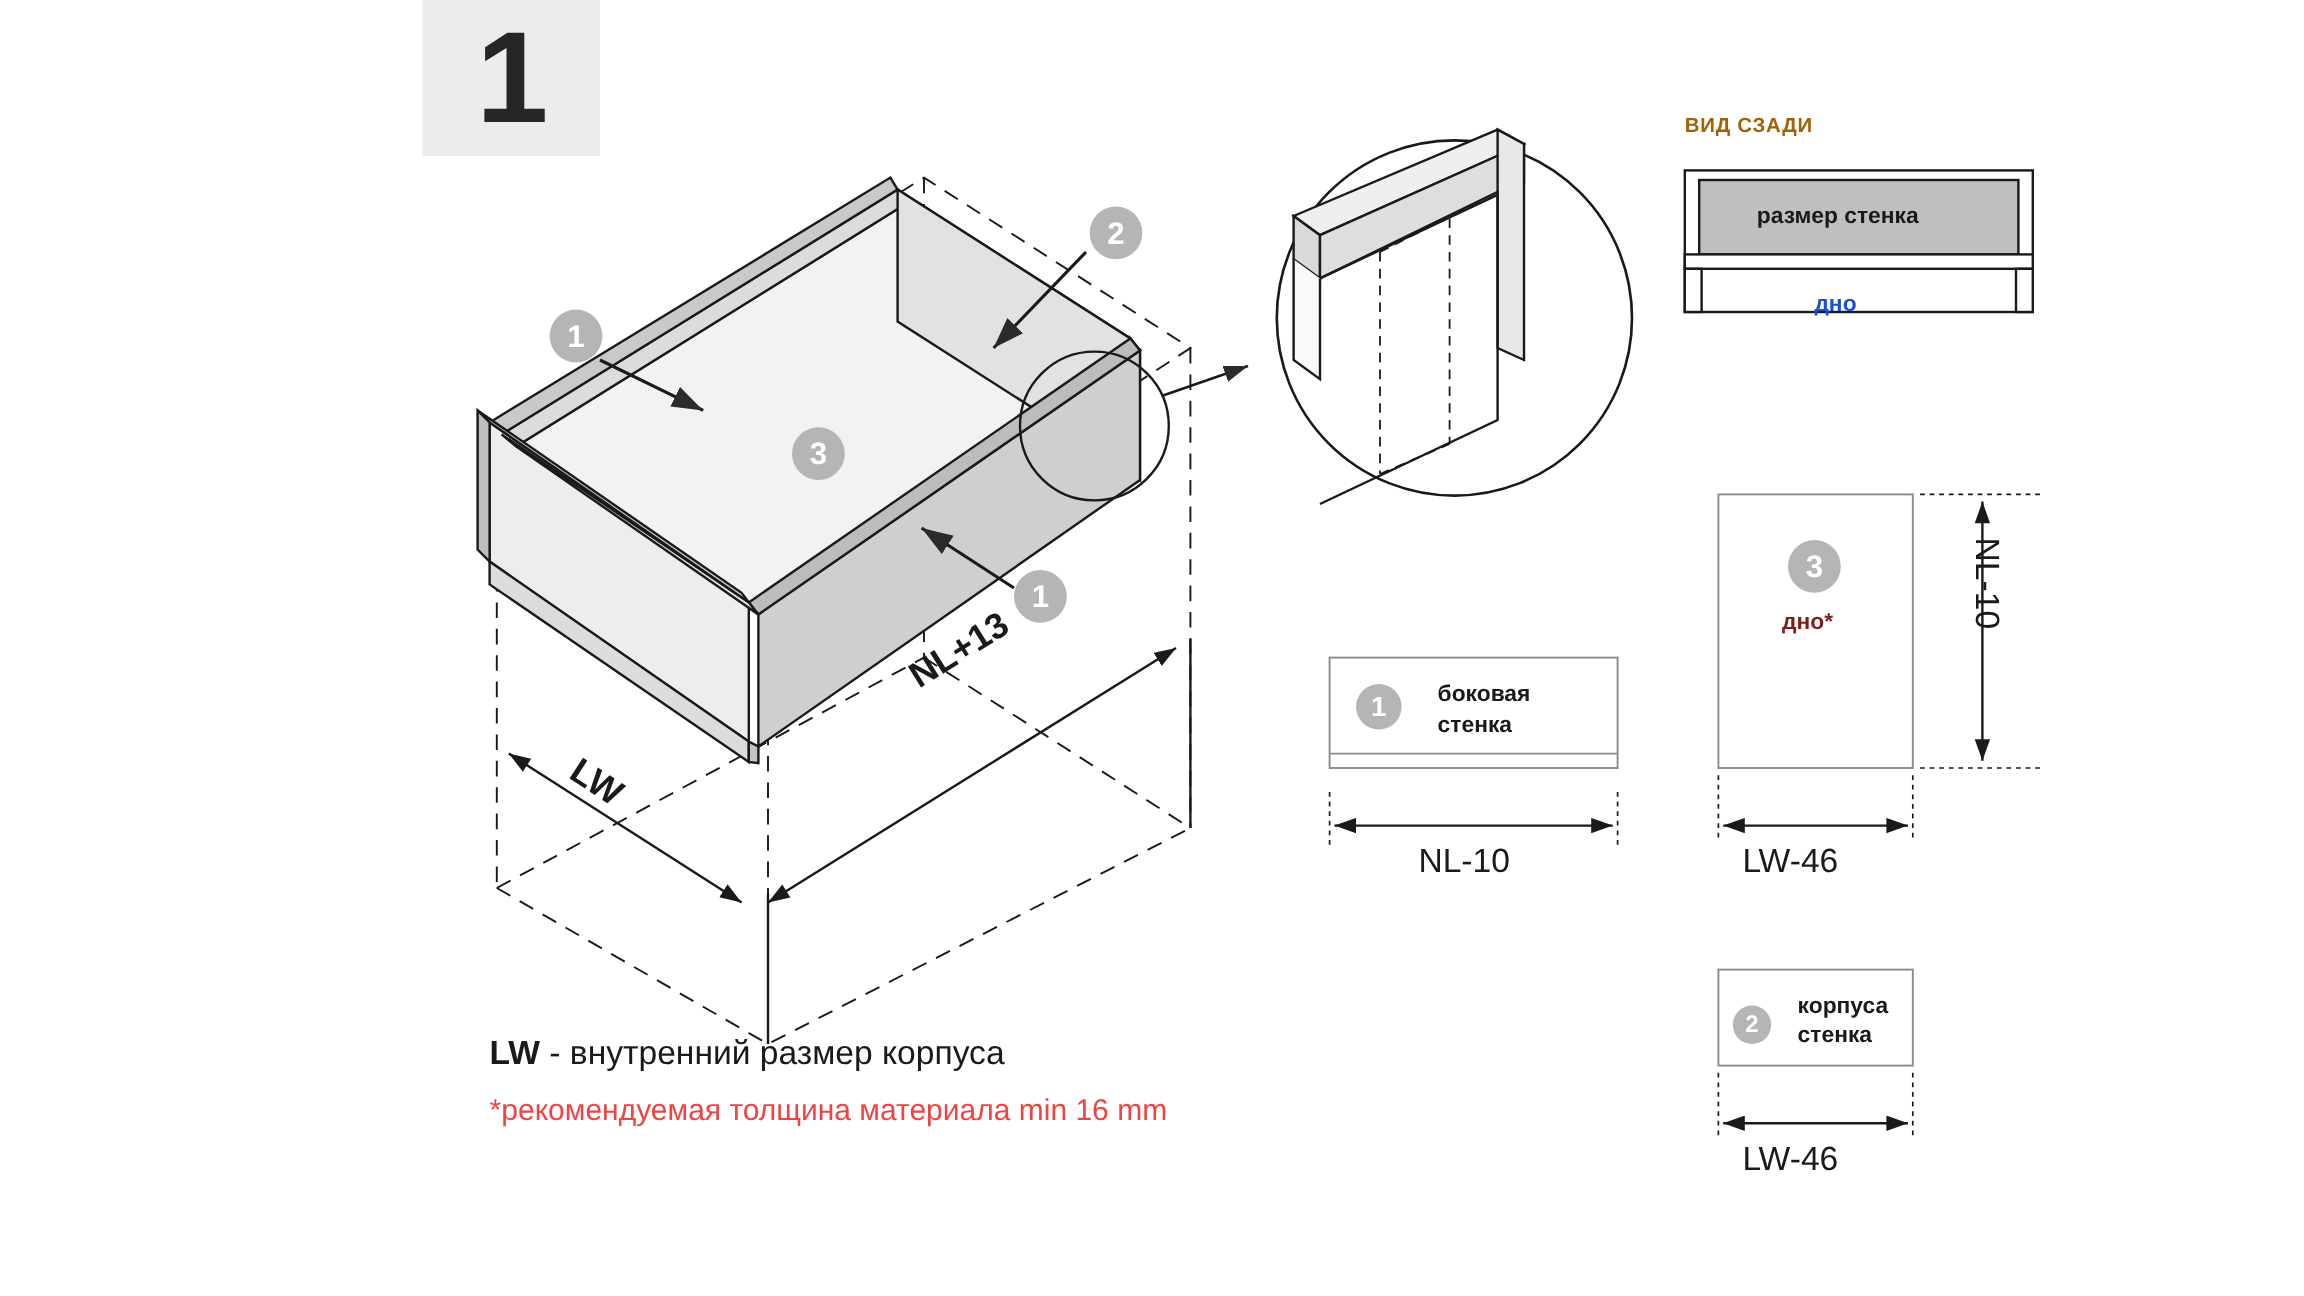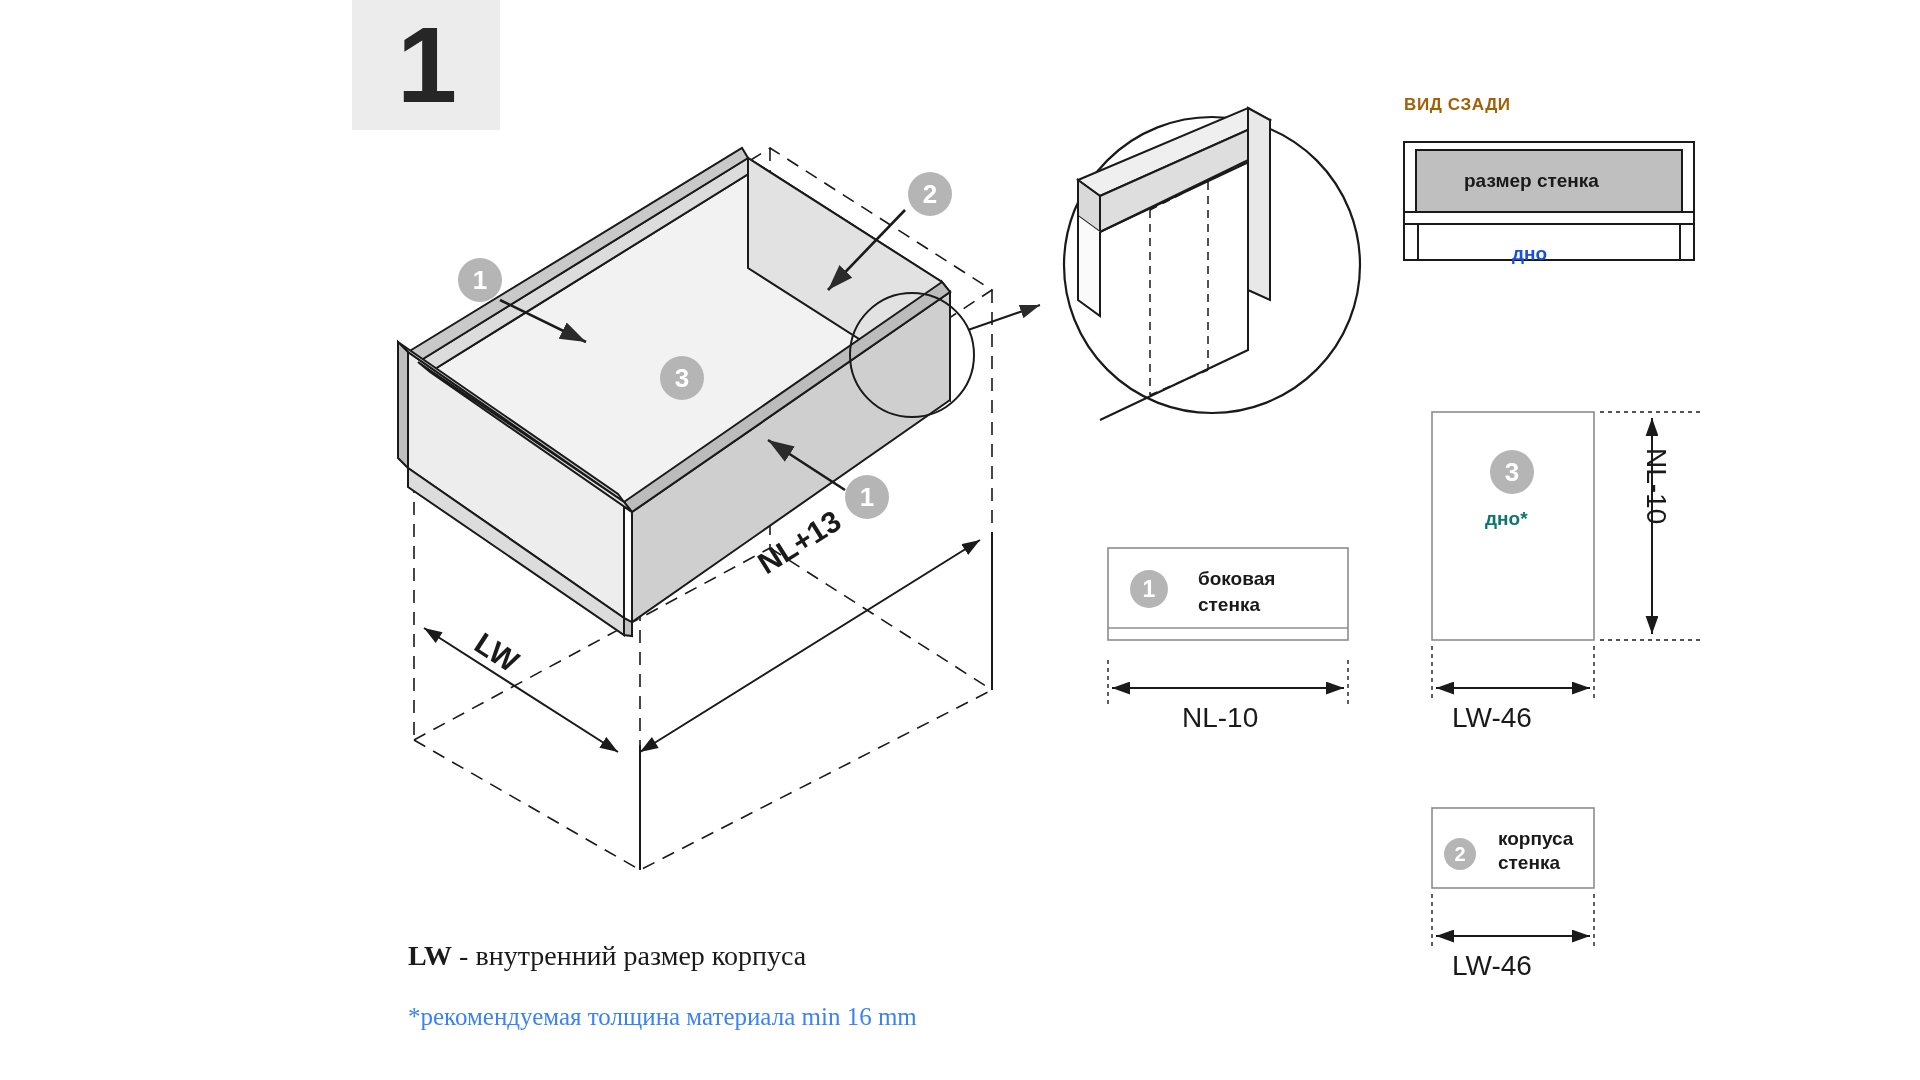--- a/index.html
+++ b/index.html
@@ -72,41 +72,40 @@
   .part-label {
     font-size: 19px;
     font-weight: bold;
     color: #1a1a1a;
     line-height: 1.15;
     margin-left: 12px;
   }
   .plain-label {
     font-size: 19px;
     font-weight: bold;
-    color: #0f766e;
+    color: #7f1d1d;
   }
 
   
   #legend {
     left: 408px;
-    top: 936px;
+    top: 858px;
     width: 820px;
-    font-family: Liberation Serif, serif;
   }
   #legend .line {
     font-size: 28px;
     color: #1a1a1a;
     line-height: 1.45;
     white-space: nowrap;
   }
   #legend .line b { font-weight: bold; }
   #legend .note {
-    margin-top: 26px;
+    margin-top: 12px;
     font-size: 25px;
-    color: #3b82f6;
+    color: #ef4444;
     white-space: nowrap;
   }
 
   
   .callout {
     position: absolute;
     border-radius: 50%;
     background: #b5b5b5;
     color: #ffffff;
     font-weight: bold;

